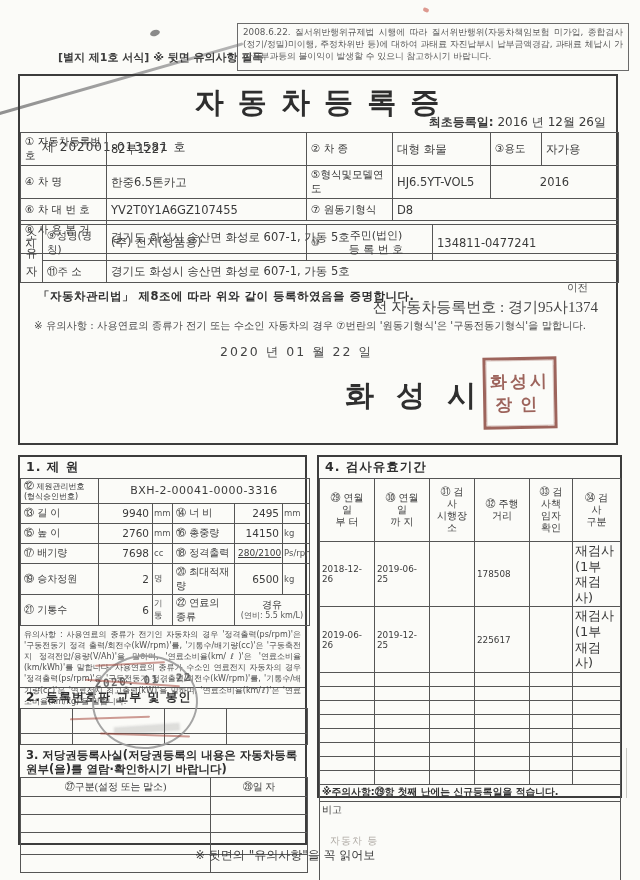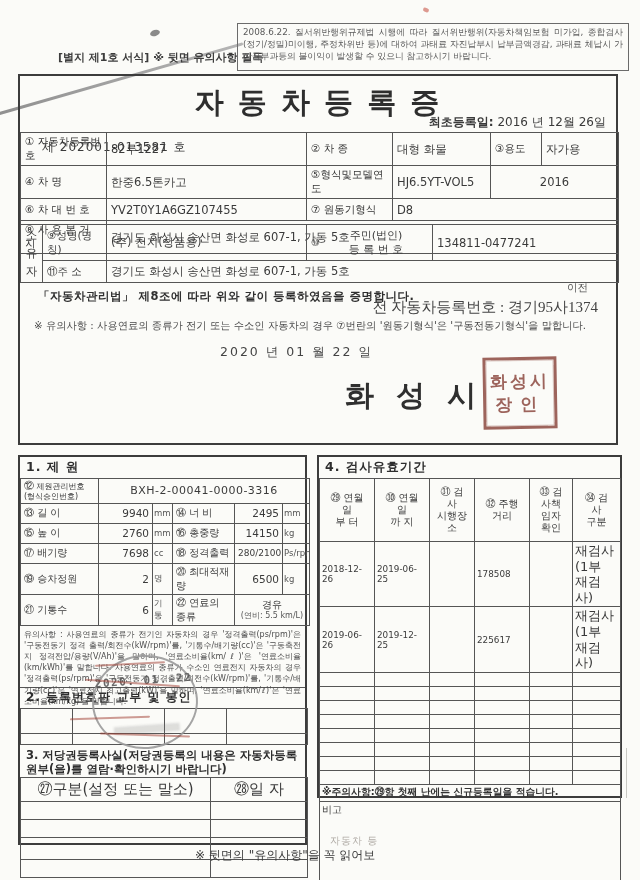--- a/index.html
+++ b/index.html
@@ -59,32 +59,32 @@
     box-shadow:inset 0 0 0 1px rgba(141,74,65,.35); opacity:.85; }
   .seal .s1 { font-size:17px; letter-spacing:3px; }
   .seal .s2 { font-size:17px; letter-spacing:8px; }
 
   
   .spec-box { left:18px; top:455px; width:289px; height:390px; border:2px solid #3c3c3c; }
   .sec-title { font-size:12.5px; font-weight:bold; padding:2px 6px; color:#2e2e2e; letter-spacing:1px; }
   .spec-t td { height:20px; font-size:10px; padding:1px 3px; }
   .spec-t td.v { text-align:right; font-size:10.5px; }
   .spec-t td.u { font-size:8.5px; padding-left:1px; color:#555; }
-  .spec-t td.v2 { text-align:right; font-size:9px; }
+  .spec-t td.v2 { text-align:right; font-size:9px;text-decoration:underline; }
   .spec-t .mgmt-lbl { font-size:8px; line-height:1.2; }
   .spec-t .mgmt-val { font-size:11px; text-align:center; letter-spacing:.5px; }
   .fuel-cell { text-align:center; font-size:9.5px; line-height:1.3; }
   .fuel-cell .econ { font-size:8px; color:#555; }
   .fine { padding:3px 4px; font-size:8px; line-height:1.4; color:#4d4d4d; text-align:justify;
     border-bottom:1px solid #555; height:62px; }
   .plate-t th { font-size:9px; height:17px; text-align:center; padding:1px 1px; }
   .plate-t td { height:25px; font-size:10px; }
   .plate-t .empty-r td { height:11px; }
   .mort-title { font-size:11.5px; font-weight:bold; line-height:1.25; padding:3px 6px 1px 6px; color:#2e2e2e; }
-  .mort-t th { font-size:15px; height:15px; text-align:center; }
+  .mort-t th { font-size:10px; height:15px; text-align:center;font-family:Liberation Serif, serif; }
   .mort-t td { height:18px; }
 
   
   .insp-box { left:317px; top:455px; width:305px; height:343px; border:2px solid #3c3c3c; }
   .insp-t th { font-size:10px; line-height:1.2; height:26px; text-align:center; padding:7px; }
   .insp-t td { height:24px; font-size:8.8px; padding:1px 2px; }
   .insp-t td.kind { font-size:13px; line-height:1.2; }
   .insp-t .empty-r td { height:14px; }
   .caution-row td { font-size:9.8px; height:17px; font-weight:bold; color:#333; }
   .remark-row td { height:94px; vertical-align:top; font-size:10px; }

